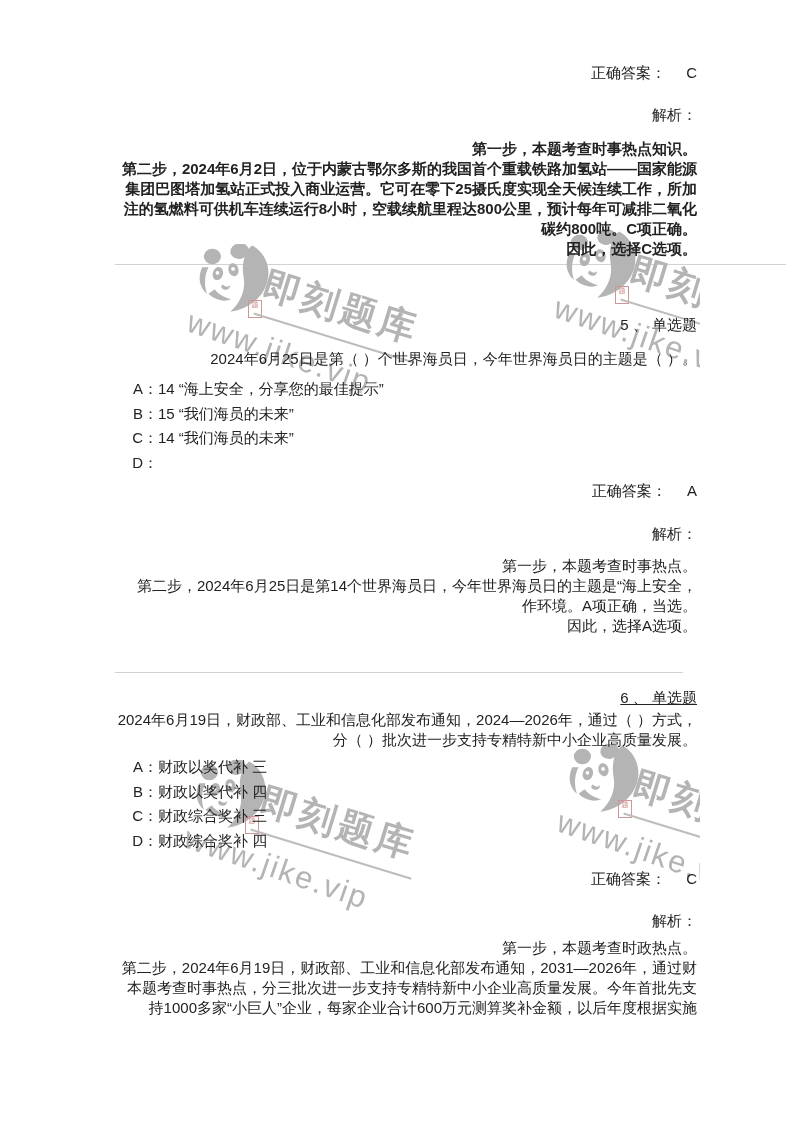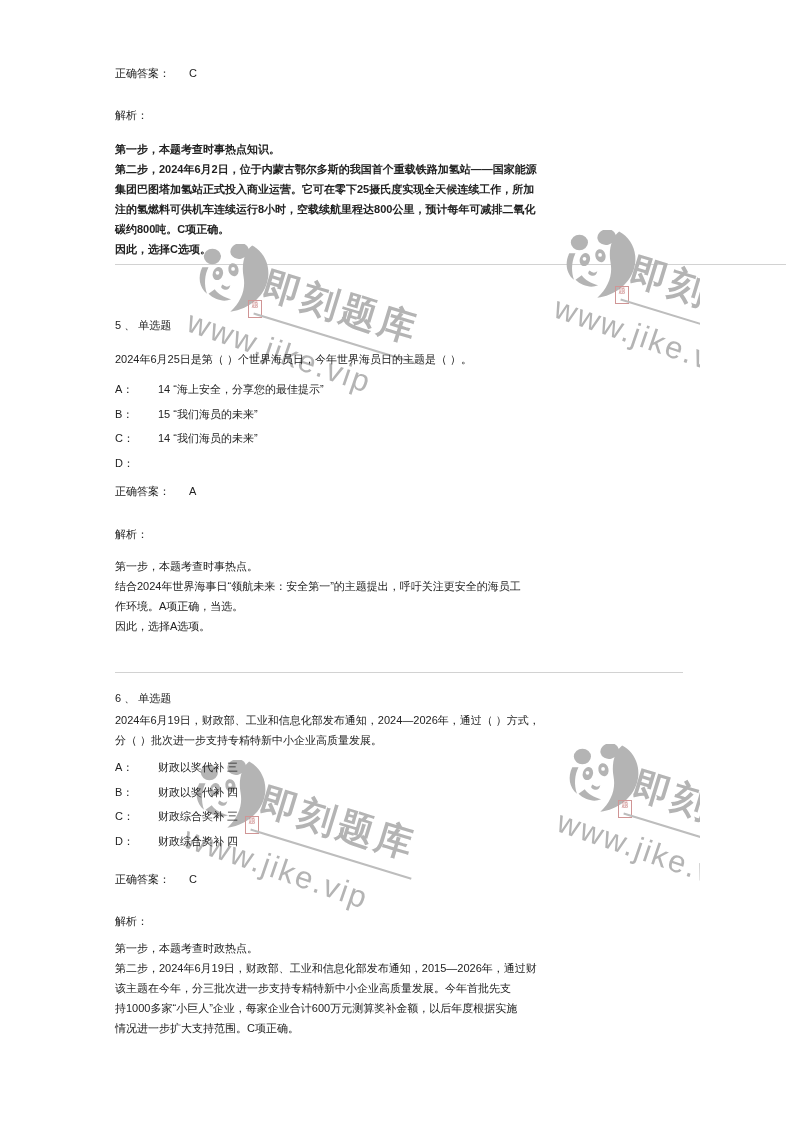--- a/index.html
+++ b/index.html
@@ -29,37 +29,37 @@
     letter-spacing:3px;white-space:nowrap;transform:rotate(17deg);
     transform-origin:left top;border-bottom:2px solid #bdbdbd;padding:0 6px 5px 2px;}
   .wm-url{position:absolute;left:-2px;top:60px;font-size:31px;letter-spacing:2px;
     white-space:nowrap;transform:rotate(19deg);transform-origin:left top;}
   .wm-seal{position:absolute;left:52px;top:56px;width:12px;height:16px;
     border:1px solid #d09595;color:#c97f7f;font-size:7px;line-height:8px;
     overflow:hidden;text-align:center;}
 
   
   .content{position:absolute;left:115px;top:0;width:582px;z-index:2;
-    font-size:11px;line-height:20px;}
+    font-size:15px;line-height:20px;text-align:right;}
   .content div{white-space:nowrap;}
   .ans-row .lbl{display:inline-block;}
   .ans-row .val{display:inline-block;margin-left:16px;}
   .opts .opt{display:flex;line-height:24.5px;}
   .opt-label{width:43px;flex:0 0 43px;}
   
   .m-ans4{margin-top:63px;}
   .m-jx4{margin-top:22px;}
   .m-para4{margin-top:14px;font-weight:bold;}
   .m-q5h{margin-top:56px;}
   .m-q5q{margin-top:14px;}
   .m-q5o{margin-top:8px;}
   .m-ans5{margin-top:6px;}
   .m-jx5{margin-top:23px;}
   .m-para5{margin-top:12px;}
-  .m-q6h{margin-top:52px;}
+  .m-q6h{margin-top:52px;text-decoration:underline;}
   .m-q6q{margin-top:2px;}
   .m-q6o{margin-top:5px;}
   .m-ans6{margin-top:16px;}
   .m-jx6{margin-top:22px;}
   .m-para6{margin-top:7px;}
 </style>
 </head>
 <body>
 
 <div class="page">
@@ -182,21 +182,21 @@
         <span class="opt-label">D：</span>
       </div>
     </div>
     <div class="ans-row m-ans5">
       <span class="lbl">正确答案：</span>
       <span class="val">A</span>
     </div>
     <div class="m-jx5">解析：</div>
     <div class="para m-para5">
       <div>第一步，本题考查时事热点。</div>
-      <div>结合2024年世界海事日“领航未来：安全第一”的主题提出，呼吁关注更安全的海员工</div>
+      <div>第二步，2024年6月25日是第14个世界海员日，今年世界海员日的主题是“海上安全，</div>
       <div>作环境。A项正确，当选。</div>
       <div>因此，选择A选项。</div>
     </div>
 
     <div class="m-q6h">6 、 单选题</div>
     <div class="m-q6q">
       <div>2024年6月19日，财政部、工业和信息化部发布通知，2024—2026年，通过（ ）方式，</div>
       <div>分（ ）批次进一步支持专精特新中小企业高质量发展。</div>
     </div>
     <div class="opts m-q6o">
@@ -217,20 +217,19 @@
         <span class="opt-text">财政综合奖补 四</span>
       </div>
     </div>
     <div class="ans-row m-ans6">
       <span class="lbl">正确答案：</span>
       <span class="val">C</span>
     </div>
     <div class="m-jx6">解析：</div>
     <div class="para m-para6">
       <div>第一步，本题考查时政热点。</div>
-      <div>第二步，2024年6月19日，财政部、工业和信息化部发布通知，2015—2026年，通过财</div>
-      <div>该主题在今年，分三批次进一步支持专精特新中小企业高质量发展。今年首批先支</div>
+      <div>第二步，2024年6月19日，财政部、工业和信息化部发布通知，2031—2026年，通过财</div>
+      <div>本题考查时事热点，分三批次进一步支持专精特新中小企业高质量发展。今年首批先支</div>
       <div>持1000多家“小巨人”企业，每家企业合计600万元测算奖补金额，以后年度根据实施</div>
-      <div>情况进一步扩大支持范围。C项正确。</div>
     </div>
 
   </div>
 </div>
 
 </body></html>

